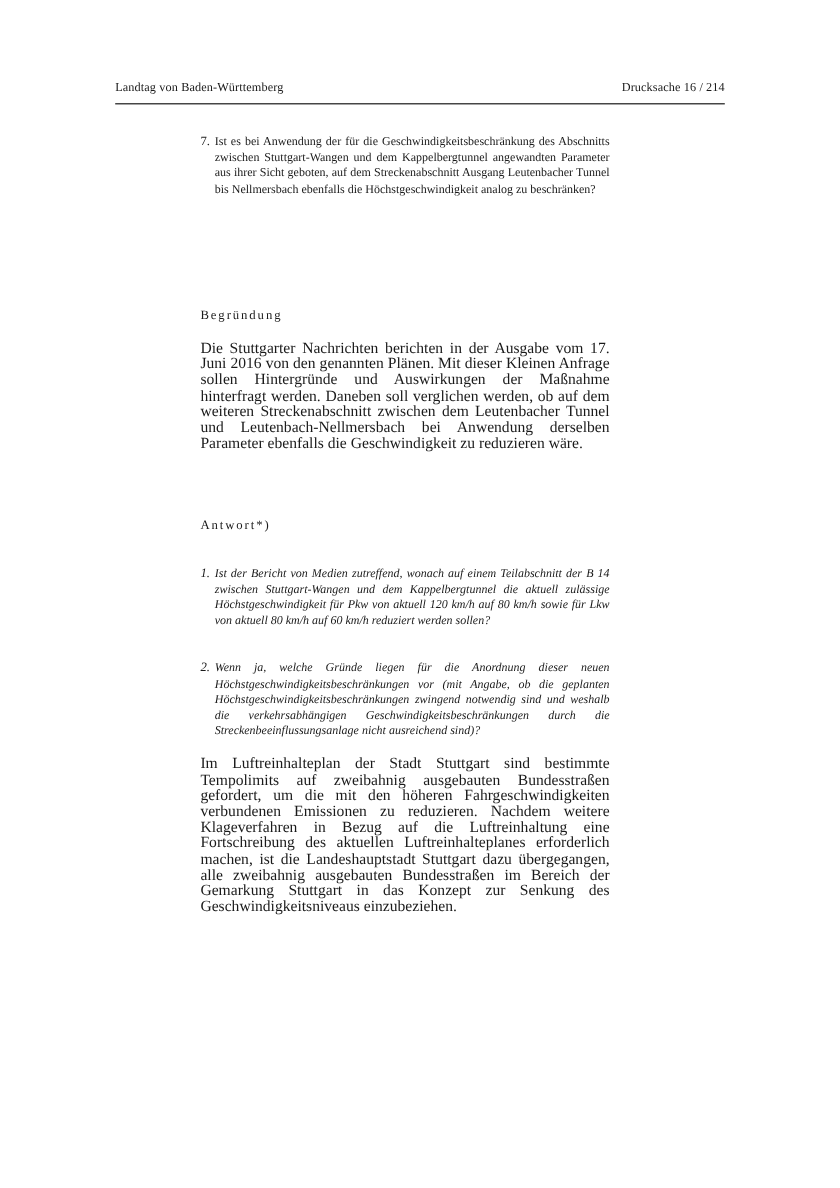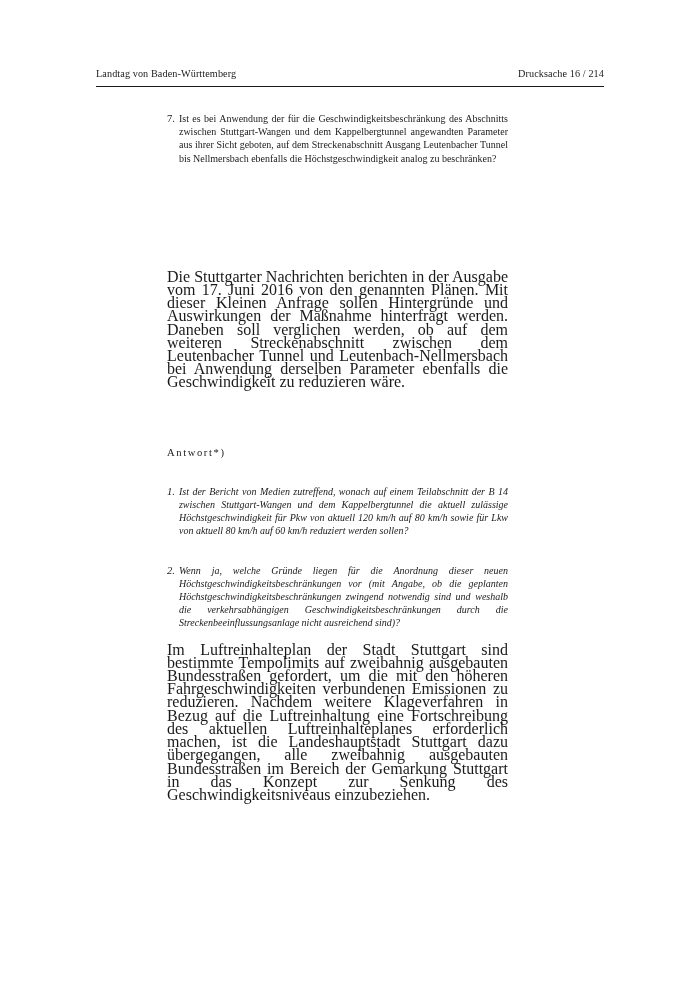--- a/index.html
+++ b/index.html
@@ -49,21 +49,21 @@
   
   .content {
     position: absolute;
     left: 167px;
     top: 112px;
     width: 341px;
   }
 
   p {
     margin: 0;
-    font-size: 16px;
+    font-size: 13px;
     line-height: 13.2px;
     text-align: justify;
     text-justify: inter-word;
     hyphens: manual;
   }
 
   .q-item {
     display: flex;
     gap: 4px;
     text-align: justify;
@@ -144,20 +144,21 @@
     </div>
 
     <div class="gap-xl"></div>
 
 
     <div class="gap-m"></div>
 
 
     <div class="gap-huge"></div>
 
+    <p class="spaced">Begründung</p>
 
     <div class="gap-m"></div>
 
     <p>Die Stuttgarter Nachrichten berichten in der Ausgabe vom 17. Juni 2016 von den genannten Plänen. Mit dieser Kleinen Anfrage sollen Hintergründe und Auswirkungen der Maßnahme hinterfragt werden. Daneben soll verglichen werden, ob auf dem weiteren Streckenabschnitt zwischen dem Leutenbacher Tunnel und Leutenbach-Nellmersbach bei Anwendung derselben Parameter ebenfalls die Geschwindigkeit zu reduzieren wäre.</p>
 
     <div class="gap-huge2"></div>
 
     <p class="spaced">Antwort*)</p>
 
     <div class="gap-m"></div>

